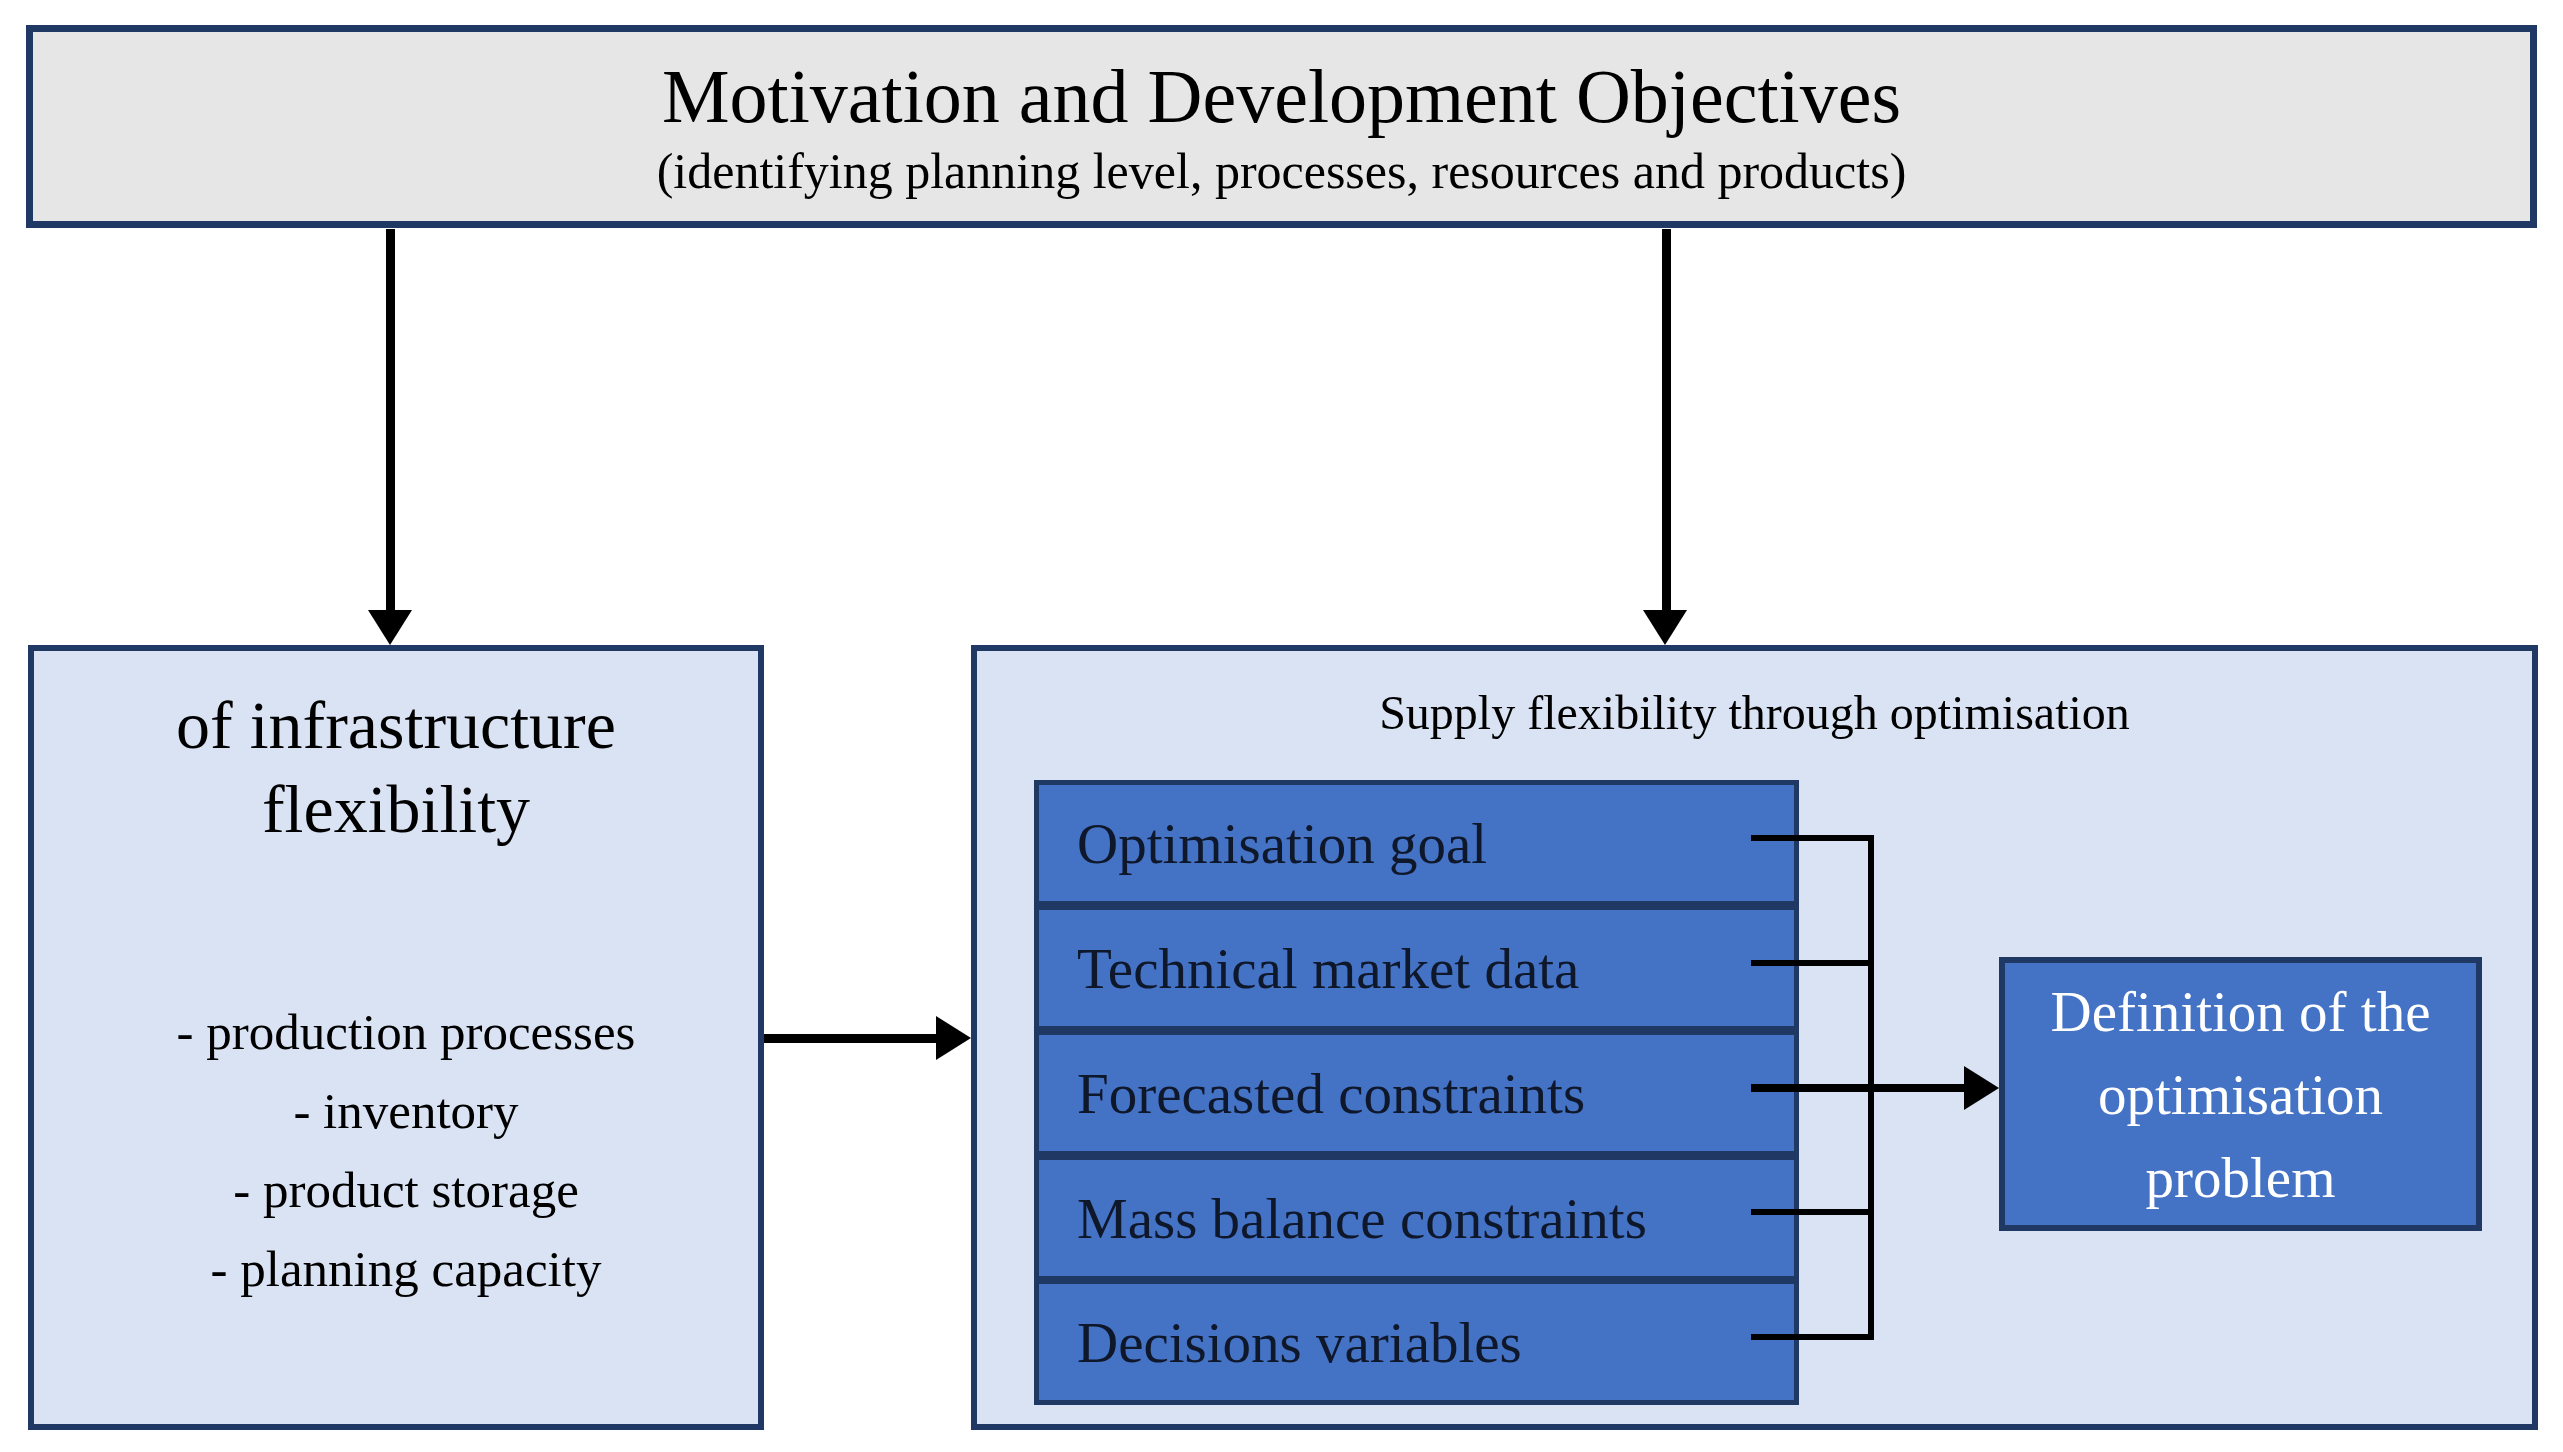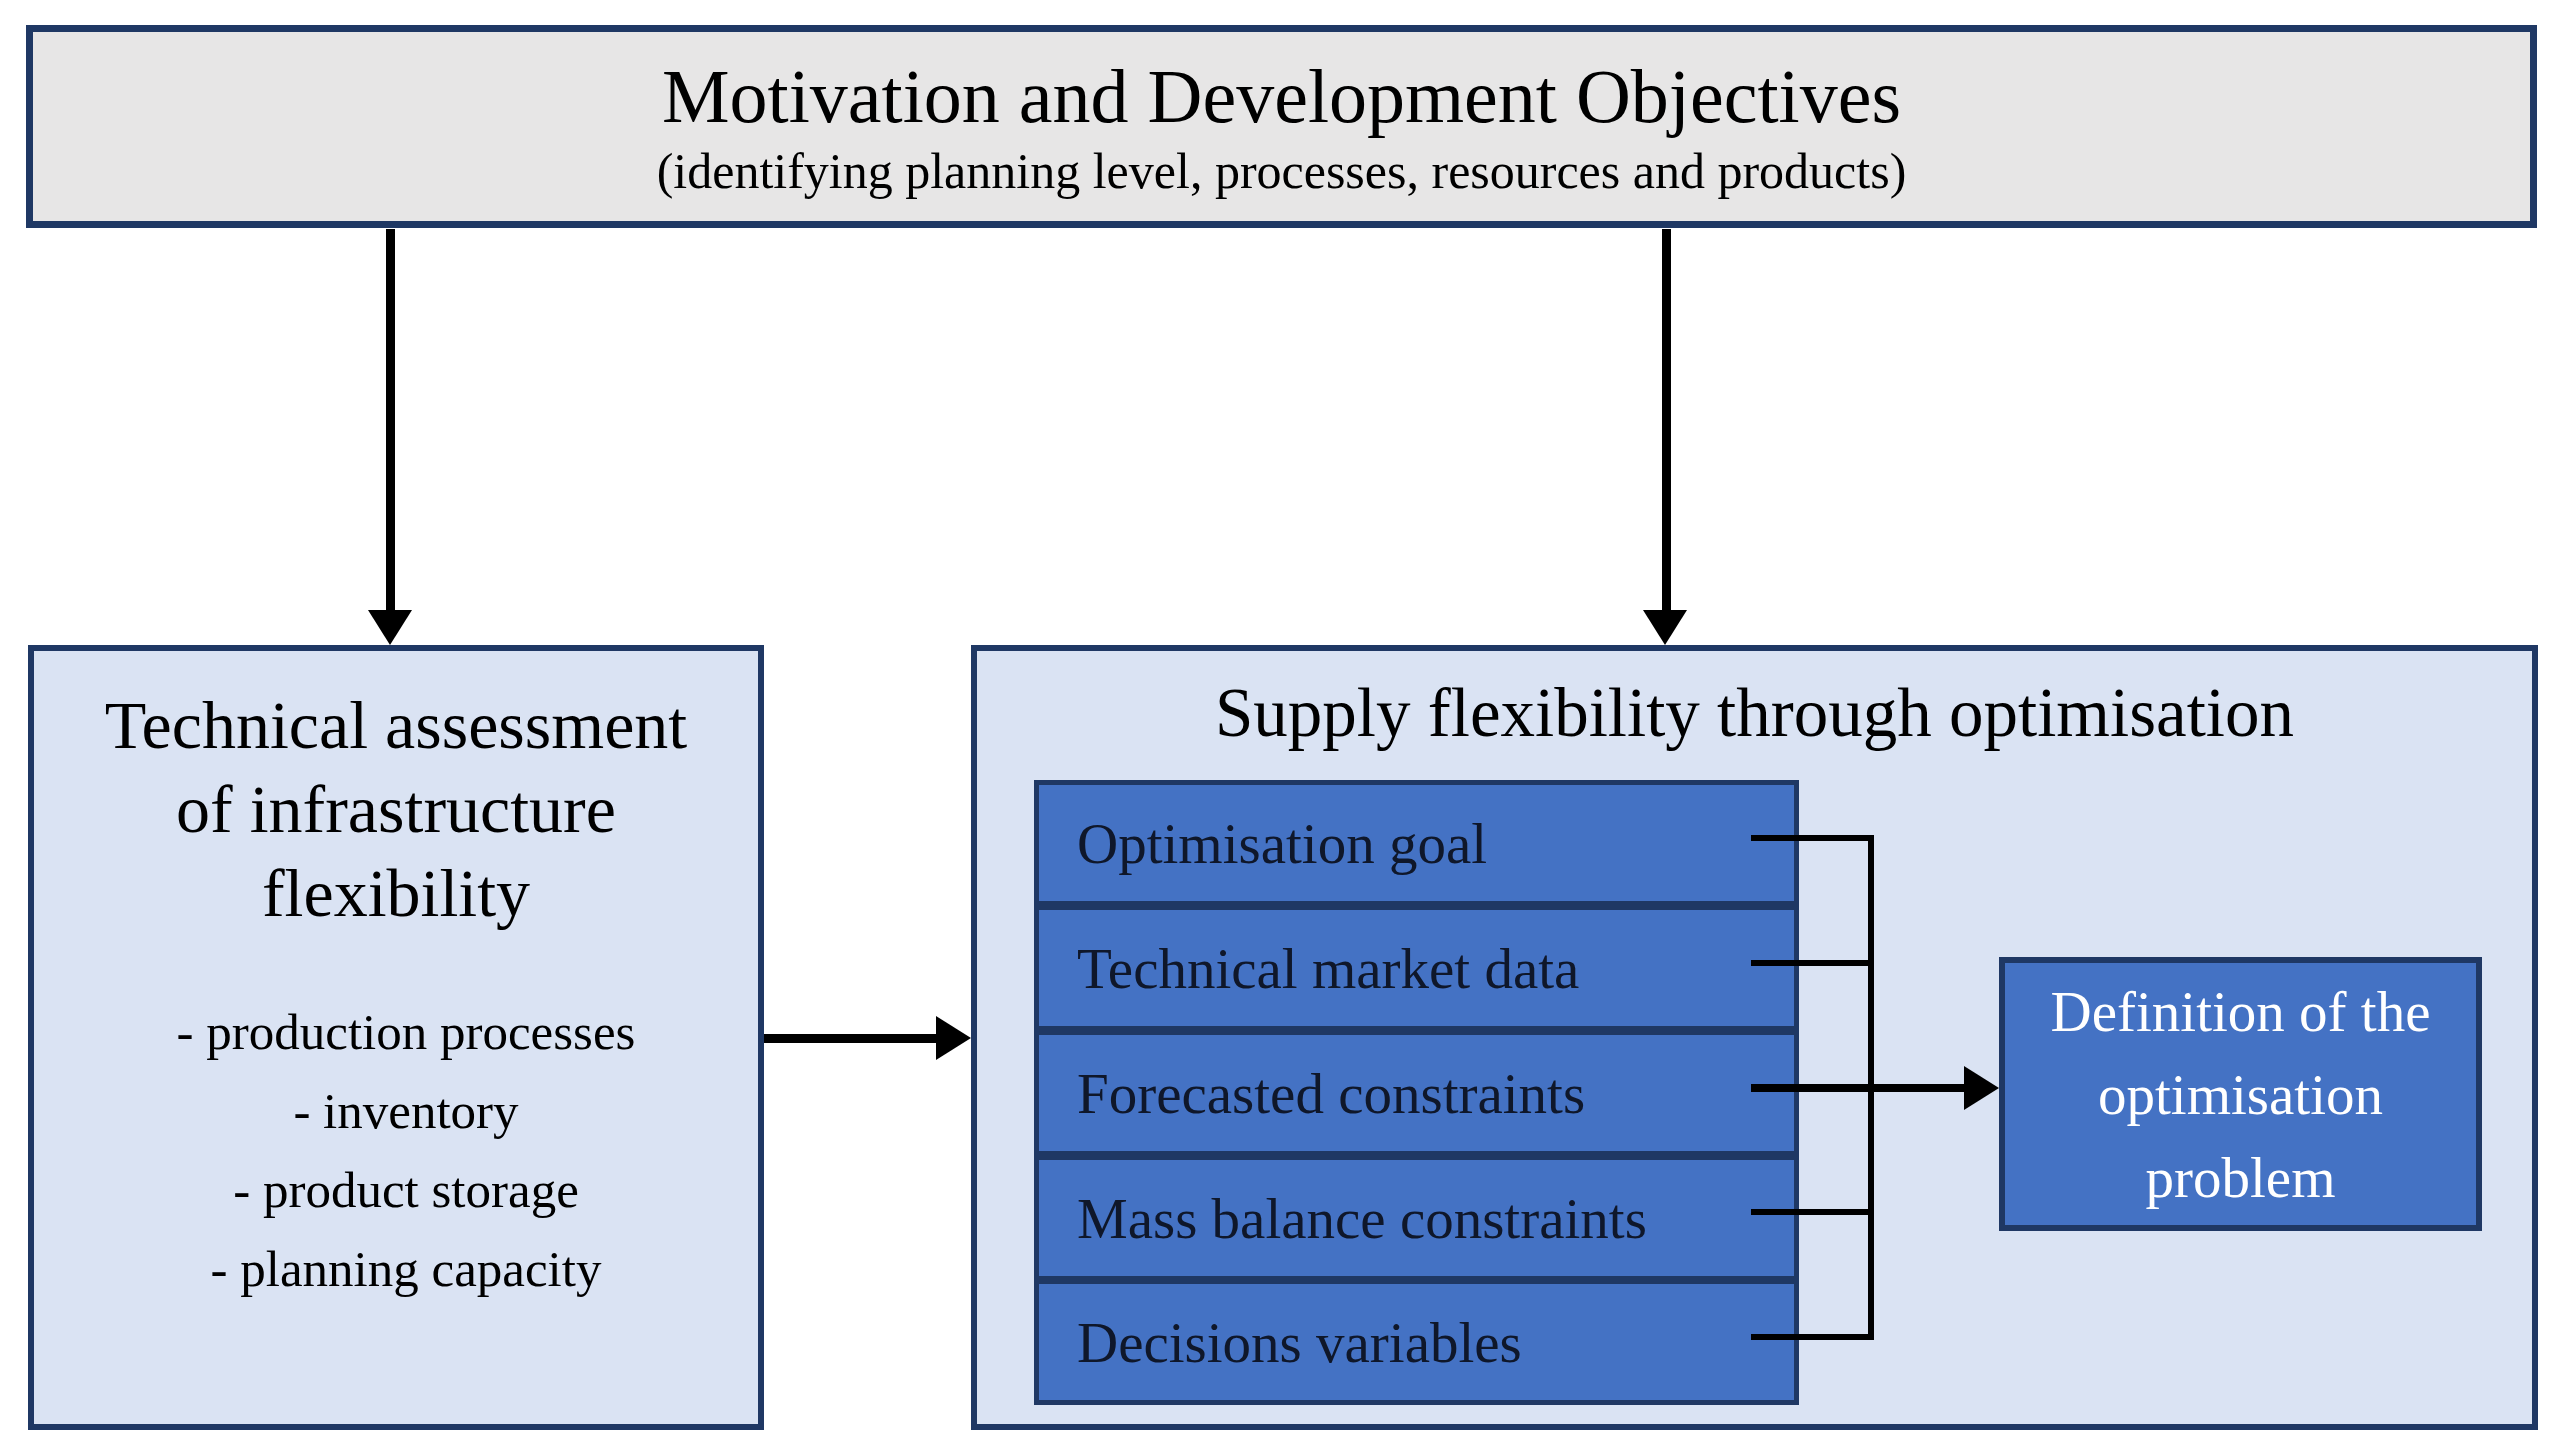--- a/index.html
+++ b/index.html
@@ -59,21 +59,21 @@
 
   
   .right-panel {
     left: 971px; top: 645px; width: 1567px; height: 785px;
     background: #dae3f3;
     border: 6.4px solid #1f3864;
   }
   .panel-title {
     position: absolute; left: 0; top: 20px; width: 100%;
     text-align: center;
-    font-size: 69px; line-height: 84px;
+    font-size: 48px; line-height: 84px;
   }
   .inner-box {
     position: absolute;
     left: 57px; width: 717px; height: 116px;
     background: #4472c4;
     border: 5.6px solid #1f3864;
     display: flex; align-items: center;
     padding-left: 38px;
     color: #0f172a;
     font-size: 57px;
@@ -105,21 +105,20 @@
   </div>
 
   <div class="abs shaft-v" style="left:386px; top:229px; height:383px;"></div>
   <div class="abs head-down" style="left:368px; top:610px;"></div>
 
   <div class="abs shaft-v" style="left:1662px; top:229px; height:383px;"></div>
   <div class="abs head-down" style="left:1643px; top:610px;"></div>
 
   <div class="abs left-box">
     <div class="left-title">
-      <div>Technical assessment</div>
       <div>of infrastructure</div>
       <div>flexibility</div>
     </div>
     <div class="left-list">
       <div>- production processes</div>
       <div>- inventory</div>
       <div>- product storage</div>
       <div>- planning capacity</div>
     </div>
   </div>

